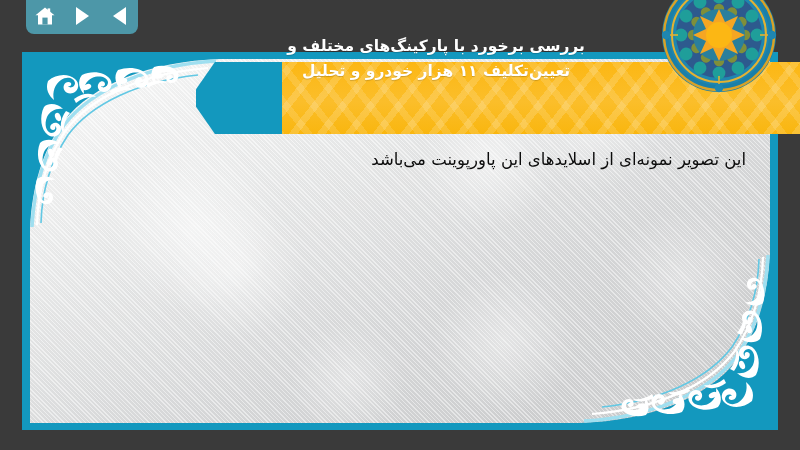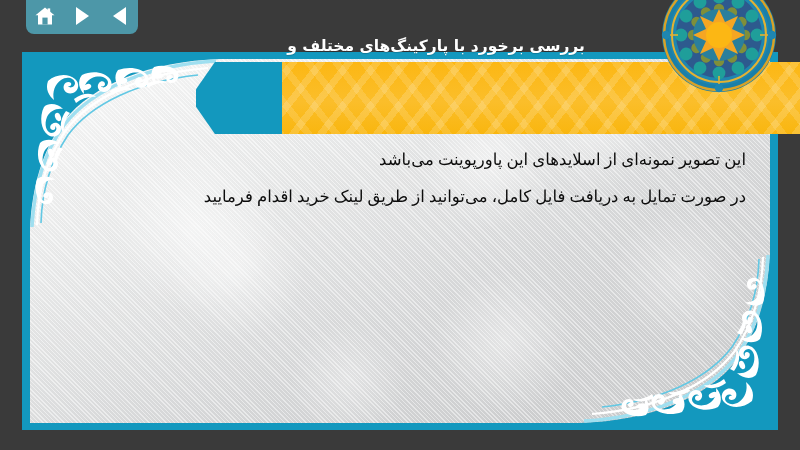--- a/index.html
+++ b/index.html
@@ -153,21 +153,20 @@
       radial-gradient(circle at 64% 78%, rgba(255,255,255,0.40) 0%, rgba(255,255,255,0) 13%),
       radial-gradient(circle at 43% 88%, rgba(255,255,255,0.33) 0%, rgba(255,255,255,0) 11%),
       radial-gradient(circle at 88% 60%, rgba(255,255,255,0.30) 0%, rgba(255,255,255,0) 10%),
       repeating-linear-gradient(45deg,
         rgba(255,255,255,0.42) 0px,
         rgba(255,255,255,0.42) 1px,
         rgba(0,0,0,0.02) 1px,
         rgba(0,0,0,0.02) 3px),
       linear-gradient(155deg, #fcfcfc 0%, #eceded 30%, #d9dadb 62%, #cbcccd 100%);
     overflow: hidden;
-    font-family: Liberation Serif, serif;
   }
   .corner-orn {
     position: absolute;
     width: 190px;
     height: 170px;
   }
   .corner-tl { left: 0; top: 0; }
   .corner-br { right: 0; bottom: 0; transform: rotate(180deg); }
 
   
@@ -259,31 +258,31 @@
           <path d="M44,40 C52,34 62,33 66,38 C60,37 52,39 46,44 Z"></path>
           <path d="M80,32 C88,27 98,26 102,31 C96,30 88,32 82,36 Z"></path>
           <path d="M116,25 C124,21 133,20 137,24 C131,23 123,25 118,29 Z"></path>
           <path d="M36,52 C30,60 29,70 34,74 C33,68 35,60 40,54 Z"></path>
           <path d="M29,88 C23,96 22,105 27,109 C26,103 28,96 33,90 Z"></path>
         </g>
       </svg>
 
       <div class="body-text">
         <span class="bline">این تصویر نمونه‌ای از اسلایدهای این پاورپوینت می‌باشد</span>
-        <span class="bline">در صورت تمایل به دریافت فایل کامل، می‌توانید از طریق لینک خرید اقدام فرمایید</span>
       </div>
 
     </div>
   </div>
 
   <div class="banner-wrap">
     <div class="banner-yellow"></div>
     <div class="banner-arrow"></div>
     <div class="banner-text">
       <span class="tline">بررسی برخورد با پارکینگ‌های مختلف و</span>
+      <span class="tline">تعیین‌تکلیف ۱۱ هزار خودرو و تحلیل</span>
     </div>
   </div>
 
   <svg class="medallion" viewBox="0 0 118 118">
     <circle cx="59" cy="59" r="57" fill="#1a7fa8"></circle>
     <circle cx="59" cy="59" r="55" fill="none" stroke="#d9a227" stroke-width="2.4"></circle>
     <circle cx="59" cy="59" r="50" fill="#1f86b0"></circle>
     <circle cx="59" cy="59" r="47" fill="none" stroke="#e2b233" stroke-width="2"></circle>
     <circle cx="59" cy="59" r="43" fill="#2d5a8e"></circle>
     <g>

